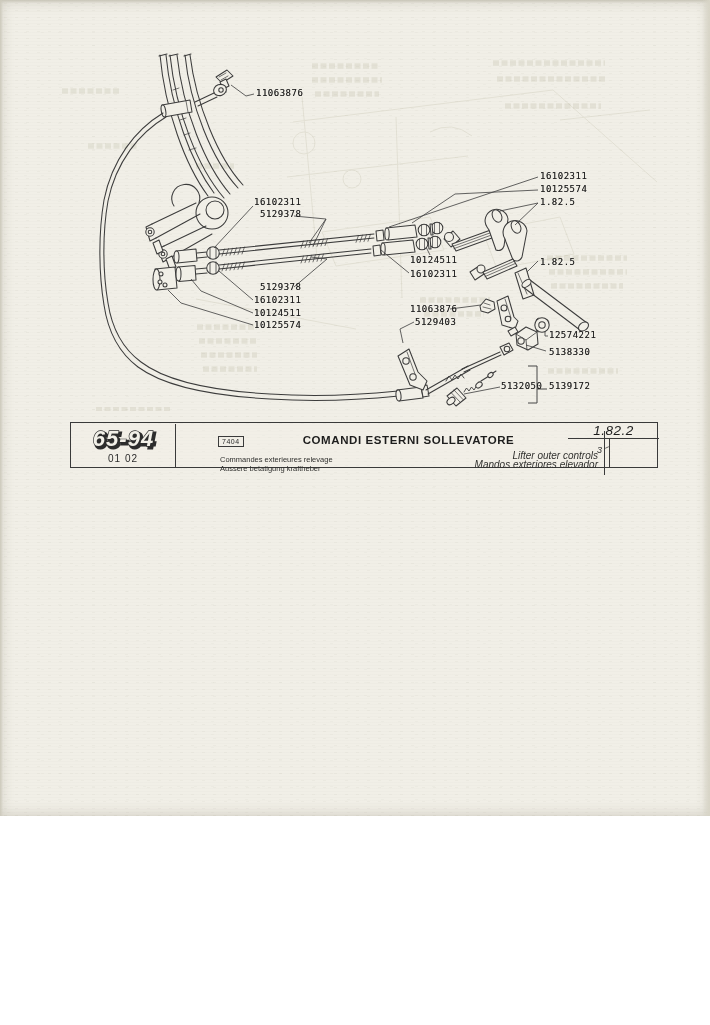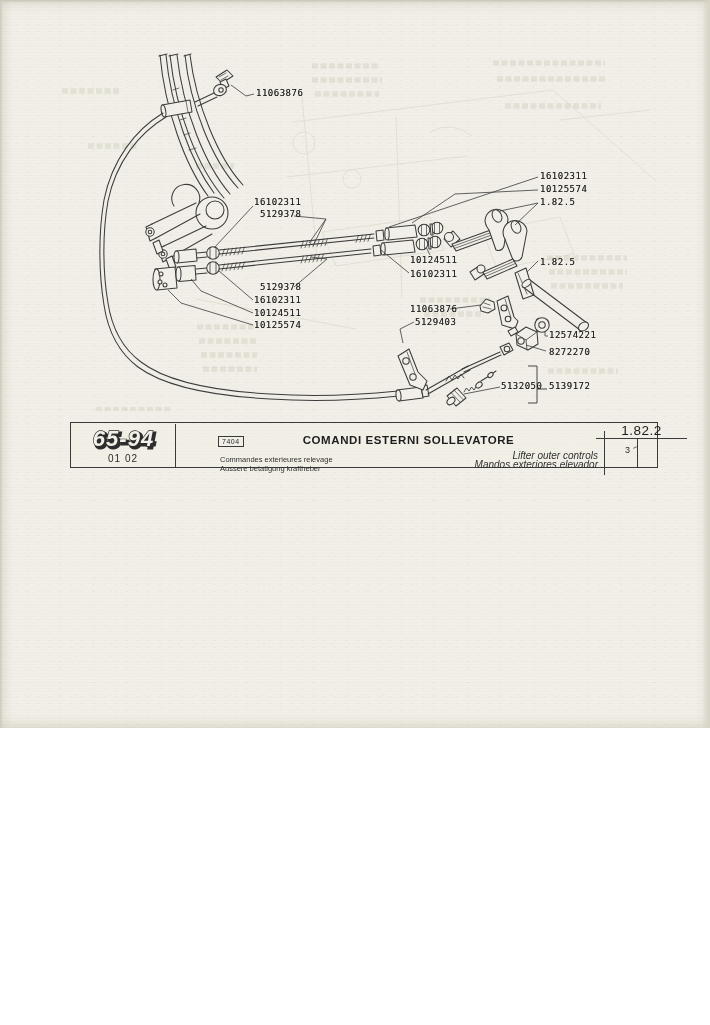--- a/index.html
+++ b/index.html
@@ -1,17 +1,17 @@
 <!DOCTYPE html>
 <html><head>
 <meta charset="utf-8">
 <style>
   html,body{margin:0;padding:0;}
   .page{
-    position:relative;width:710px;height:728px;overflow:hidden;
+    position:relative;width:710px;height:816px;overflow:hidden;
     background-color:#f1efe7;
     background-image:
       radial-gradient(rgba(95,90,62,.045) 1px, transparent 1.3px),
       radial-gradient(rgba(95,90,62,.03) 1px, transparent 1.2px),
       repeating-linear-gradient(0deg, rgba(0,0,0,.012) 0 1px, transparent 1px 3px);
     background-size:11px 7px,17px 13px,auto;
     box-shadow:inset 0 0 14px rgba(110,104,82,.28);
     font-family:"Liberation Sans",sans-serif;
   }
   .edge-top{position:absolute;left:0;top:0;width:710px;height:3px;background:linear-gradient(#c9c6b8,rgba(201,198,184,0));}
@@ -24,21 +24,21 @@
   .plbl{
     position:absolute;font-family:"DejaVu Sans Mono",monospace;font-size:9px;
     letter-spacing:.5px;color:#1e1e1e;white-space:nowrap;
     text-shadow:0 0 .4px rgba(20,20,20,.55);
   }
 
   
   .tblock{position:absolute;left:70px;top:422px;width:588px;height:46px;border:1px solid #3a3a3a;box-sizing:border-box;background:rgba(243,241,233,.35);}
   .cell-left{position:absolute;left:0;top:1px;width:105px;height:100%;border-right:1px solid #3a3a3a;box-sizing:border-box;}
   .cell-mid{position:absolute;left:105px;top:8px;width:392px;height:100%;border-right:1px solid #3a3a3a;box-sizing:border-box;margin-left:37px;}
-  .cell-right{position:absolute;left:525px;top:0;width:91px;height:100%;}
+  .cell-right{position:absolute;left:497px;top:0;width:91px;height:100%;font-style:italic;}
   .logo-svg{position:absolute;left:2px;top:2px;}
   .model-code{position:absolute;left:0;top:29px;width:100%;text-align:center;font-size:10px;letter-spacing:1px;color:#2c2c2c;}
   .ref-box{position:absolute;left:5px;top:5px;border:1px solid #3a3a3a;font-size:7px;padding:1px 3px;color:#2c2c2c;letter-spacing:.5px;}
   .main-title{position:absolute;left:0;top:3px;width:100%;text-align:center;font-size:11.5px;font-weight:bold;letter-spacing:.6px;color:#1d1d1d;}
   .sub-left{position:absolute;left:7px;top:24px;font-size:7.5px;line-height:9px;color:#30302e;}
   .sub-right{position:absolute;right:6px;top:20px;font-style:italic;font-size:10px;line-height:9px;color:#30302e;text-align:right;}
   .section-code{position:absolute;left:0;top:0;width:100%;height:15px;border-bottom:1px solid #3a3a3a;box-sizing:content-box;text-align:center;font-size:13.5px;letter-spacing:.5px;color:#1d1d1d;line-height:15px;}
   .sheet-cell{position:absolute;left:0;top:16px;width:42px;height:29px;border-right:1px solid #3a3a3a;box-sizing:border-box;text-align:right;padding-right:7px;font-size:9px;color:#2c2c2c;line-height:22px;}
   .pencil-mark{position:absolute;left:37px;top:24px;width:4px;height:1px;background:#5a5a58;transform:rotate(-25deg);}
 
@@ -253,21 +253,21 @@
   <span class="plbl" style="left:410px;top:255px">10124511</span>
   <span class="plbl" style="left:410px;top:269px">16102311</span>
   <span class="plbl" style="left:540px;top:257px">1.82.5</span>
   <span class="plbl" style="left:260px;top:282px">5129378</span>
   <span class="plbl" style="left:254px;top:295px">16102311</span>
   <span class="plbl" style="left:254px;top:308px">10124511</span>
   <span class="plbl" style="left:254px;top:320px">10125574</span>
   <span class="plbl" style="left:410px;top:304px">11063876</span>
   <span class="plbl" style="left:415px;top:317px">5129403</span>
   <span class="plbl" style="left:549px;top:330px">12574221</span>
-  <span class="plbl" style="left:549px;top:347px">8272270</span>
+  <span class="plbl" style="left:549px;top:347px">5138330</span>
   <span class="plbl" style="left:501px;top:381px">5132050</span>
   <span class="plbl" style="left:549px;top:381px">5139172</span>
 
   <div class="tblock">
     <div class="cell-left">
       <svg class="logo-svg" width="101" height="28" viewBox="0 0 101 28">
         <text x="52.5" y="21.5" text-anchor="middle" font-family="Liberation Sans, sans-serif" font-size="22" font-weight="bold" font-style="italic" letter-spacing="1" fill="#2d2d2d" stroke="#2d2d2d" stroke-width="3" paint-order="stroke">65-94</text>
         <text x="50.5" y="19.5" text-anchor="middle" font-family="Liberation Sans, sans-serif" font-size="22" font-weight="bold" font-style="italic" letter-spacing="1" fill="#f2f0e8" stroke="#2d2d2d" stroke-width="1.3" paint-order="stroke">65-94</text>
       </svg>
       <div class="model-code">01 02</div>

